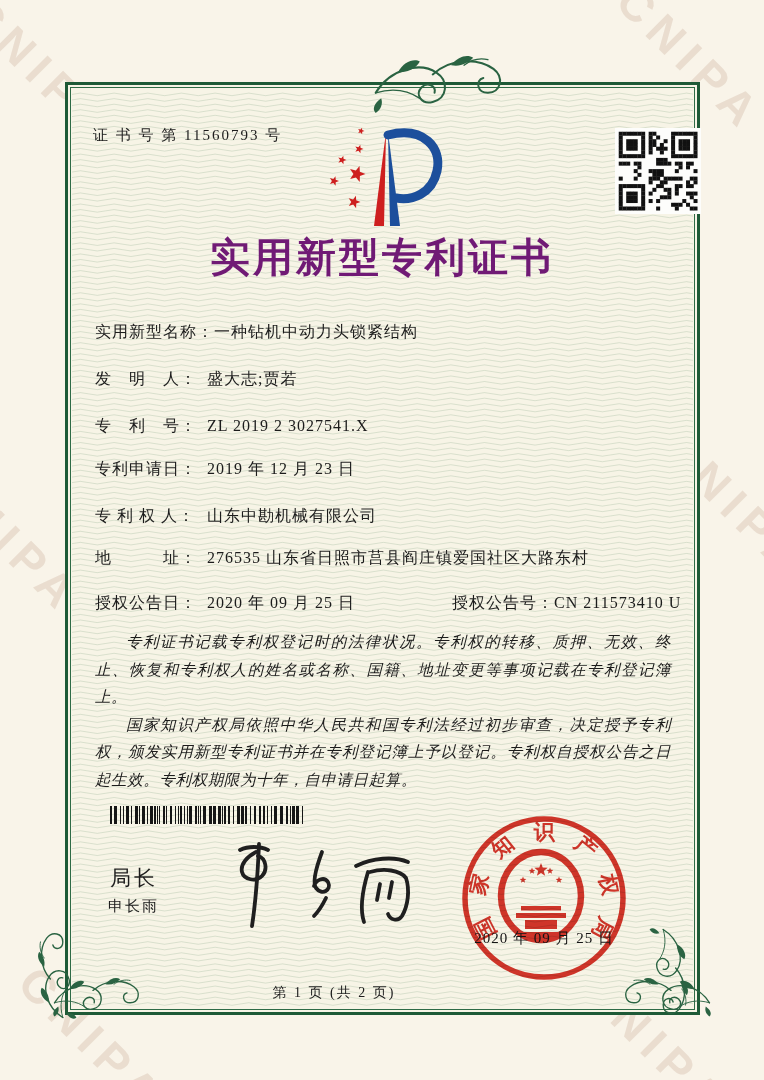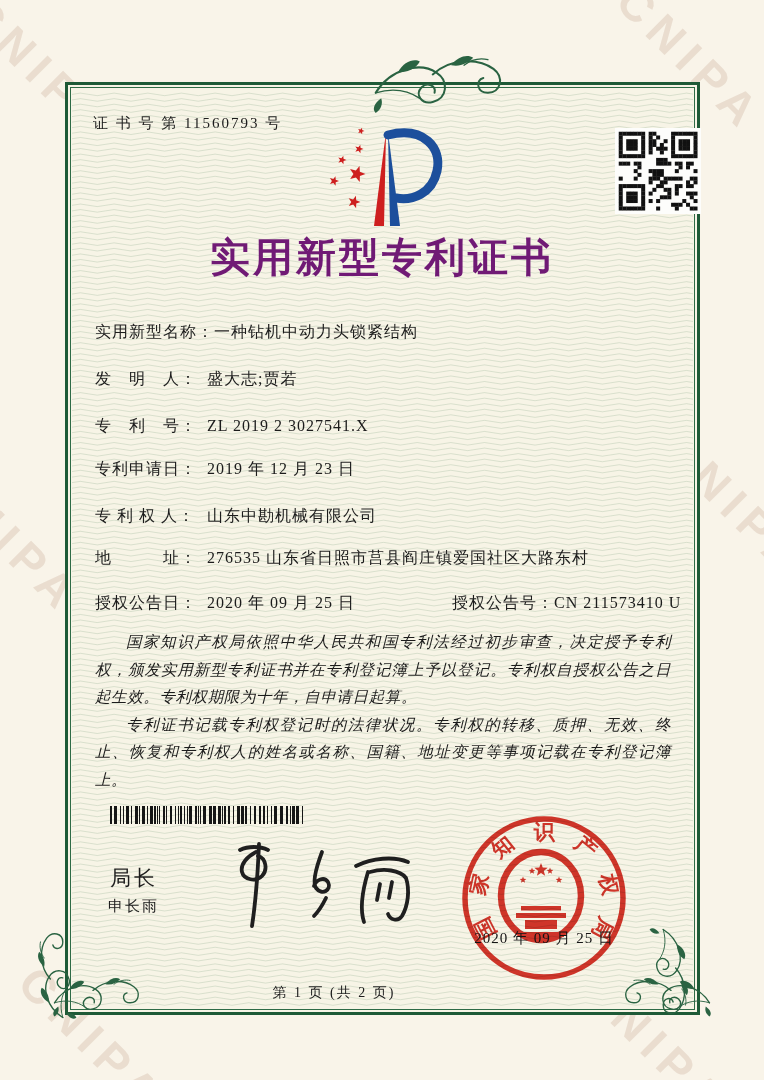--- a/index.html
+++ b/index.html
@@ -9,21 +9,21 @@
   .wm{position:absolute;font-family:"Liberation Sans","DejaVu Sans",sans-serif;
       font-weight:bold;font-size:46px;letter-spacing:9px;color:rgba(198,170,150,0.30);
       transform:translate(-50%,-50%) rotate(45deg);white-space:nowrap;user-select:none;}
   
   .frame{position:absolute;left:65px;top:82px;width:635px;height:933px;box-sizing:border-box;
          border:3px solid #1e5a37;background:#f7f4e6;}
   .frame::after{content:"";position:absolute;inset:2px;border:1px solid #2e6b46;pointer-events:none;}
   .frame svg.waves{position:absolute;inset:4px;width:calc(100% - 8px);height:calc(100% - 8px);}
   .overlay{position:absolute;left:0;top:0;width:764px;height:1080px;pointer-events:none;}
   .abs{position:absolute;}
-  .cert-no{left:93px;top:114px;font-size:15px;letter-spacing:2px;}
+  .cert-no{left:93px;top:126px;font-size:15px;letter-spacing:2px;}
   .title{left:0;top:230px;width:764px;text-align:center;font-size:40px;font-weight:bold;
          letter-spacing:3px;color:#701a75;}
   .fields{left:95px;top:322px;width:575px;font-size:16px;}
   .frow{position:absolute;left:0;white-space:nowrap;}
   .flabel{display:inline-block;min-width:112px;letter-spacing:1px;}
   .fvalue{letter-spacing:1px;}
   .fpair2{position:absolute;left:357px;top:0;white-space:nowrap;}
   .paras{left:95px;top:628px;width:576px;font-size:15.5px;line-height:27.5px;
          font-style:italic;letter-spacing:0.6px;text-align:justify;}
   .paras p{margin:0;text-indent:2em;}
@@ -474,22 +474,22 @@
     </div>
     <div class="frow" style="top:271px;width:575px;">
       <span class="flabel">授权公告日：</span><span class="fvalue">2020 年 09 月 25 日</span>
       <span class="fpair2">
         <span class="flabel" style="min-width:0;">授权公告号：</span><span class="fvalue">CN 211573410 U</span>
       </span>
     </div>
   </div>
 
   <div class="abs paras">
+    <p>专利证书记载专利权登记时的法律状况。专利权的转移、质押、无效、终止、恢复和专利权人的姓名或名称、国籍、地址变更等事项记载在专利登记簿上。</p>
     <p>国家知识产权局依照中华人民共和国专利法经过初步审查，决定授予专利权，颁发实用新型专利证书并在专利登记簿上予以登记。专利权自授权公告之日起生效。专利权期限为十年，自申请日起算。</p>
-    <p>专利证书记载专利权登记时的法律状况。专利权的转移、质押、无效、终止、恢复和专利权人的姓名或名称、国籍、地址变更等事项记载在专利登记簿上。</p>
   </div>
 
   <svg class="abs" style="left:110px;top:806px;" width="196" height="18" id="barcode">
       <rect width="196" height="18" fill="none"></rect>
       <rect x="0" y="0" width="2" height="18" fill="#161616"></rect>
       <rect x="4" y="0" width="3" height="18" fill="#161616"></rect>
       <rect x="10" y="0" width="1" height="18" fill="#161616"></rect>
       <rect x="13" y="0" width="1" height="18" fill="#161616"></rect>
       <rect x="16" y="0" width="3" height="18" fill="#161616"></rect>
       <rect x="21" y="0" width="1" height="18" fill="#161616"></rect>

